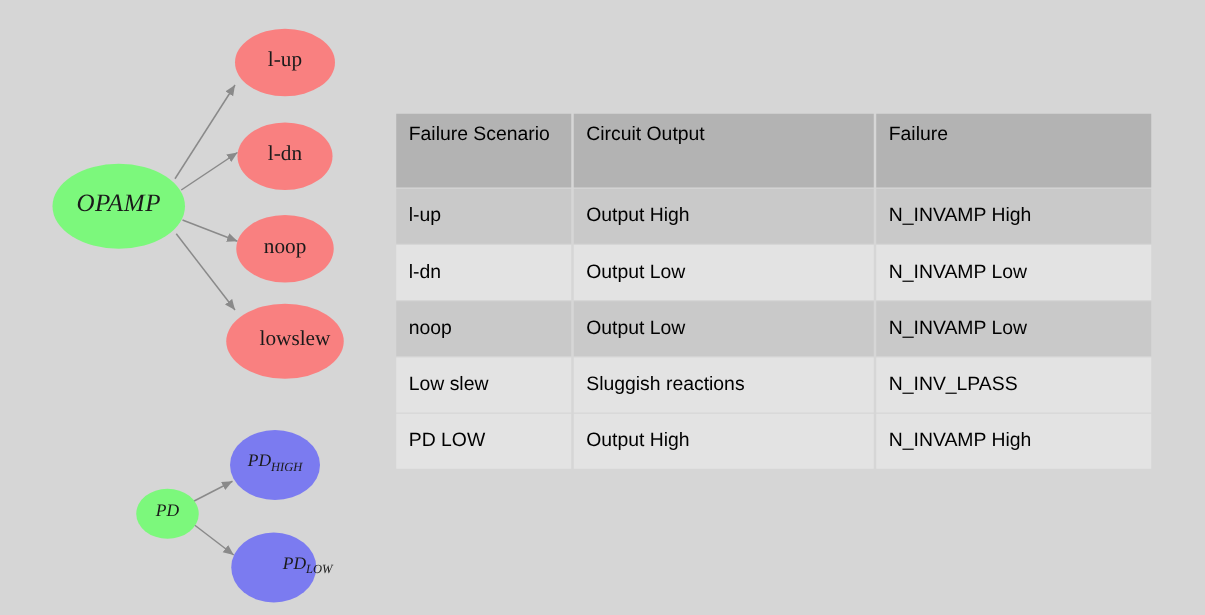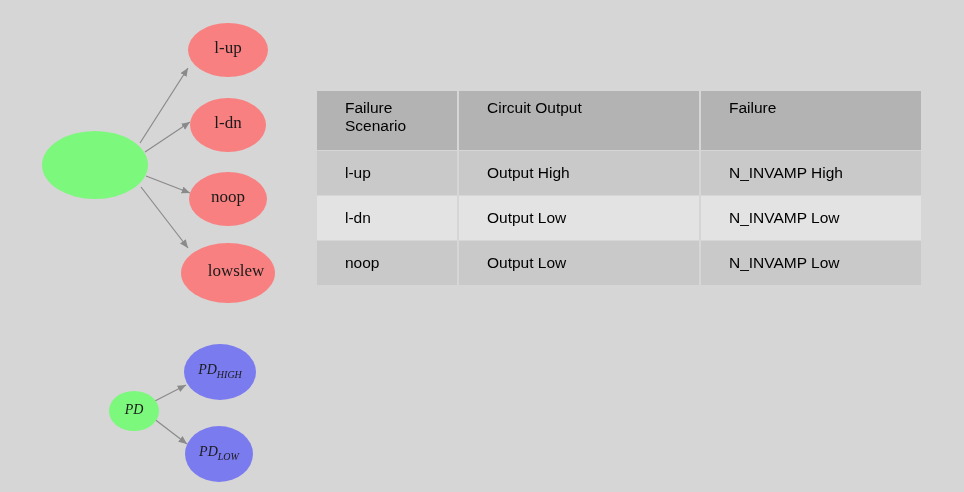--- a/index.html
+++ b/index.html
@@ -73,21 +73,21 @@
     width: 604px;
     table-layout: fixed;
   }
   table.fail-table th,
   table.fail-table td {
     font-family: "Liberation Sans", sans-serif;
     font-size: 15.5px;
     color: #000;
     text-align: left;
     vertical-align: middle;
-    padding: 7px 28px;
+    padding: 7px 10px;
     font-weight: normal;
     line-height: 1.18;
   }
   table.fail-table th {
     background: #b3b3b3;
     height: 44px;
     vertical-align: top;
     padding-top: 8px;
   }
   table.fail-table td {
@@ -125,34 +125,35 @@
       <ellipse cx="95" cy="165" rx="53" ry="34" fill="#7cf87c"></ellipse>
       <ellipse cx="228" cy="50" rx="40" ry="27" fill="#f98080"></ellipse>
       <ellipse cx="228" cy="125" rx="38" ry="27" fill="#f98080"></ellipse>
       <ellipse cx="228" cy="199" rx="39" ry="27" fill="#f98080"></ellipse>
       <ellipse cx="228" cy="273" rx="47" ry="30" fill="#f98080"></ellipse>
       <ellipse cx="134" cy="411" rx="25" ry="20" fill="#7cf87c"></ellipse>
       <ellipse cx="220" cy="372" rx="36" ry="28" fill="#7b7bf0"></ellipse>
       <ellipse cx="219" cy="454" rx="34" ry="28" fill="#7b7bf0"></ellipse>
     </svg>
 
+    <div class="node-label lbl-opamp" style="left:38px; top:152px; width:114px;">OPAMP</div>
 
     <div class="node-label lbl-red" style="left:188px; top:38px; width:80px;">l-up</div>
 
     <div class="node-label lbl-red" style="left:190px; top:113px; width:76px;">l-dn</div>
 
     <div class="node-label lbl-red" style="left:189px; top:187px; width:78px;">noop</div>
 
     <div class="node-label lbl-red" style="left:181px; top:261px; width:110px;">lowslew</div>
 
     <div class="node-label lbl-pd" style="left:109px; top:402px; width:50px;">PD</div>
 
     <div class="node-label lbl-pd-sub" style="left:184px; top:362px; width:72px;"><span>PD</span><sub>HIGH</sub></div>
 
-    <div class="node-label lbl-pd-sub" style="left:184px; top:444px; width:70px;"><span>PD</span><sub>LOW</sub></div>
+    <div class="node-label lbl-pd-sub" style="left:196px; top:444px; width:70px;text-align:right;"><span>PD</span><sub>LOW</sub></div>
   </div>
 
   <div class="table-wrap">
     <table class="fail-table">
       <colgroup>
         <col class="c1">
           <col class="c2">
           <col class="c3">
       </colgroup>
       <thead>
@@ -171,17 +172,27 @@
         <tr class="row-even">
           <td>l-dn</td>
           <td> Output Low</td>
           <td>N_INVAMP Low</td>
         </tr>
         <tr class="row-odd">
           <td>noop</td>
           <td>Output Low</td>
           <td>N_INVAMP Low</td>
         </tr>
+        <tr class="row-even">
+          <td>Low slew</td>
+          <td>Sluggish reactions</td>
+          <td>N_INV_LPASS</td>
+        </tr>
+        <tr class="row-even">
+          <td>PD LOW</td>
+          <td>Output High</td>
+          <td>N_INVAMP High</td>
+        </tr>
       </tbody>
     </table>
   </div>
 
 </div>
 
 </body></html>

